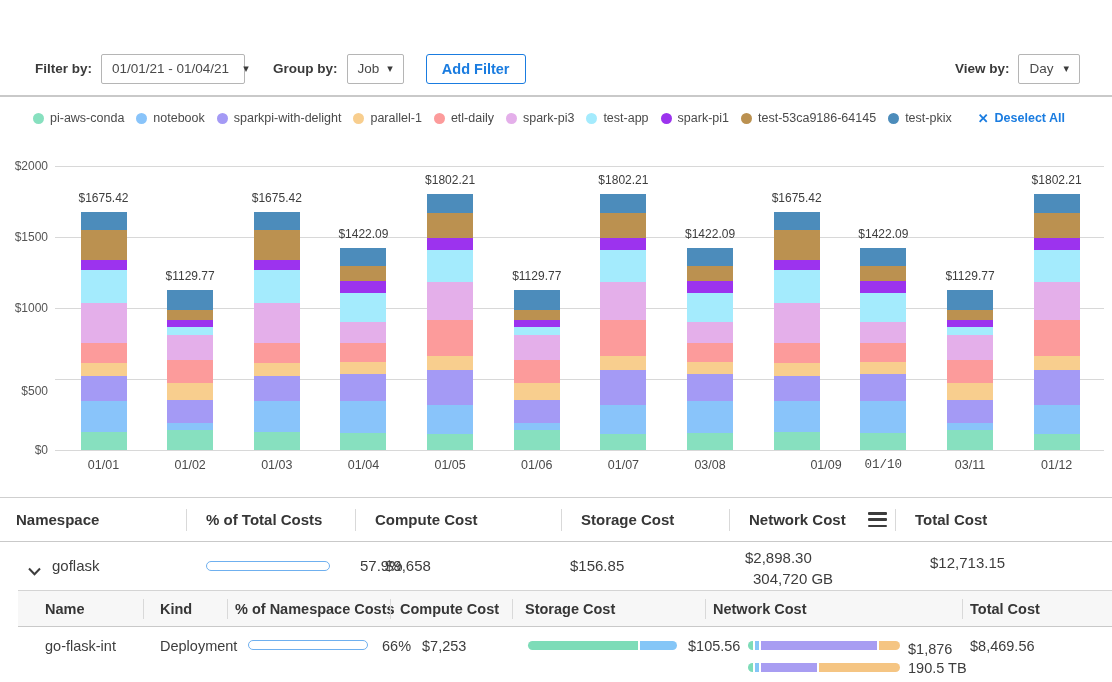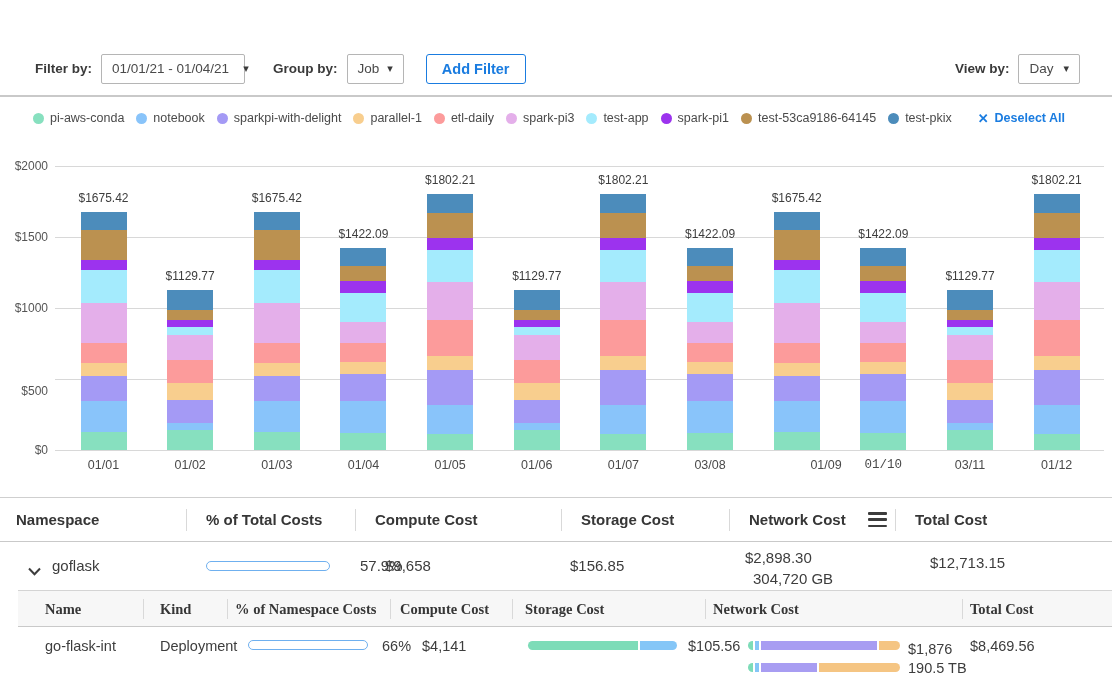--- a/index.html
+++ b/index.html
@@ -61,21 +61,21 @@
   .row-main { position:absolute; top:44px; left:0; right:0; height:48px; }
   .cell { position:absolute; white-space:nowrap; font-size:15px; color:#3d3d3d; }
   .lh48 { height:48px; line-height:48px; top:0; }
   .chev { position:absolute; left:28px; top:20px; cursor:pointer; }
   .pill { position:absolute; width:124px; height:10px; border:1px solid #6fb0ef; border-radius:6px;
     background:#fff; overflow:hidden; }
   .pill-fill { height:100%; background:#2e86e8; border-radius:5px 0 0 5px; }
 
   .thead-nested { position:absolute; top:92px; left:18px; right:0; height:37px; background:#f7f7f7;
     border-top:1px solid #d4d4d4; border-bottom:1px solid #c9c9c9; }
-  .thn { position:absolute; top:0; height:36px; line-height:36px; font-size:14.5px; font-weight:700; color:#363636; white-space:nowrap;font-family:Liberation Serif, serif; }
+  .thn { position:absolute; top:0; height:36px; line-height:36px; font-size:14.5px; font-weight:700; color:#363636; white-space:nowrap; }
   .vsep-n { position:absolute; top:8px; width:1px; height:20px; background:#d9d9d9; }
 
   .row-nested { position:absolute; top:129px; left:0; right:0; height:56px; }
   .ncell { position:absolute; white-space:nowrap; font-size:14.5px; color:#3d3d3d; }
   .segbar { position:absolute; height:9px; display:flex; }
   .segbar span { display:block; height:100%; margin-right:2px; }
   .segbar span:first-child { border-radius:5px 0 0 5px; }
   .segbar span:last-child { border-radius:0 5px 5px 0; margin-right:0; }
 </style>
 </head>
@@ -385,21 +385,21 @@
       <span class="vsep-n" style="left:494px"></span>
       <span class="vsep-n" style="left:687px"></span>
       <span class="vsep-n" style="left:944px"></span>
     </div>
 
     <div class="row-nested">
       <span class="ncell" style="left:45px;  top:11px">go-flask-int</span>
       <span class="ncell" style="left:160px; top:11px">Deployment</span>
       <span class="pill" style="left:248px; top:13px; width:120px"><span class="pill-fill" id="pill-nested" style="width: 66%;"></span></span>
       <span class="ncell" style="left:382px; top:11px">66%</span>
-      <span class="ncell" style="left:422px; top:11px">$4,141</span>
+      <span class="ncell" style="left:422px; top:11px">$7,253</span>
       <div class="segbar" id="storage-bar" style="left:528px; top:14px; width:150px">
           <span style="background: rgb(125, 220, 184); width: 73%;"></span>
           <span style="background: rgb(133, 198, 247); width: 25%;"></span>
         </div>
       <span class="ncell" style="left:688px; top:11px">$105.56</span>
       <div class="segbar" id="net-cost-bar" style="left:748px; top:14px; width:152px">
           <span style="background: rgb(125, 220, 184); width: 3%;"></span>
           <span style="background: rgb(133, 198, 247); width: 3%;"></span>
           <span style="background: rgb(168, 157, 242); width: 76%;"></span>
           <span style="background: rgb(245, 197, 131); width: 14%;"></span>

